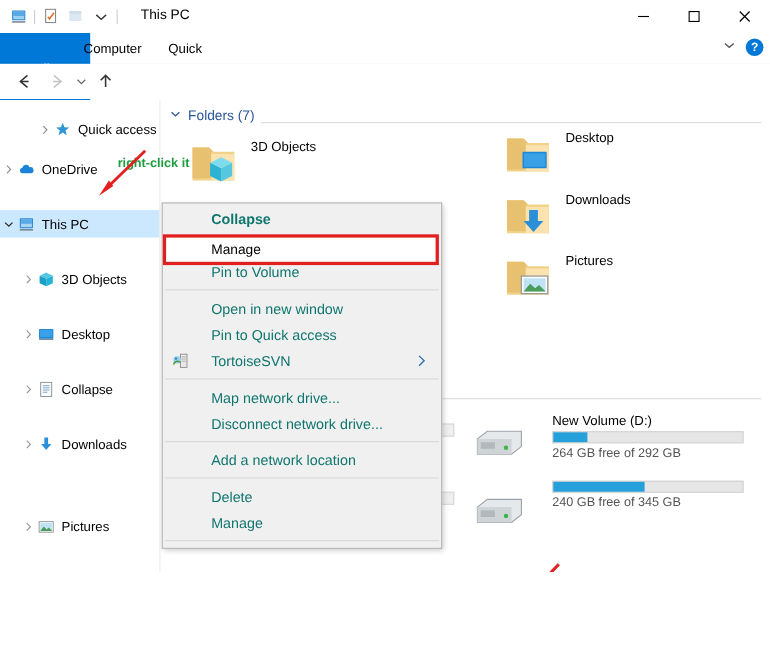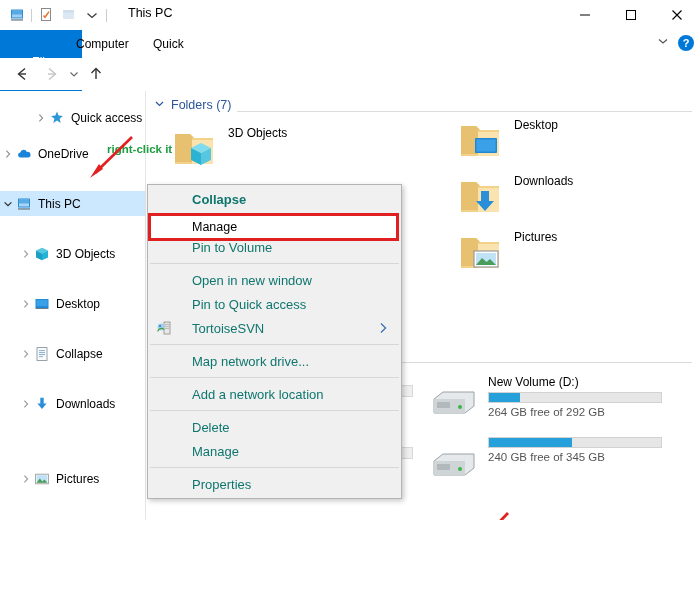--- a/index.html
+++ b/index.html
@@ -57,21 +57,21 @@
 
   
   .grouphdr{position:absolute;display:flex;align-items:flex-end;gap:6px;}
   .grouphdr .gtxt{font-size:12.5px;color:#2a5699;white-space:nowrap;}
   .gline{height:1px;background:#dcdcdc;}
   .tile{position:absolute;display:flex;align-items:flex-start;}
   .tile-ico{width:48px;height:48px;flex:0 0 48px;position:relative;}
   .tile-lbl{font-size:12px;color:#000;margin-left:10px;margin-top:2px;white-space:nowrap;}
   .drive-tile{position:absolute;display:flex;align-items:flex-start;}
   .drive-ico{width:48px;height:48px;flex:0 0 48px;position:relative;}
-  .drive-meta{margin-left:10px;}
+  .drive-meta{margin-left:24px;}
   .drive-name{font-size:12px;color:#000;white-space:nowrap;margin-bottom:3px;}
   .bar-outer{width:174px;height:11px;background:#e6e6e6;border:1px solid #d2d2d2;box-sizing:border-box;}
   .bar-fill{height:100%;background:#26a0da;}
   .drive-free{font-size:11.5px;color:#555;margin-top:3px;white-space:nowrap;}
   .ghost-box{position:absolute;width:26px;height:12px;background:#efefef;border:1px solid #d8d8d8;box-sizing:border-box;}
 
   
   .ctxmenu{position:absolute;left:147px;top:184px;width:253px;background:#f0f0f0;
            border:1px solid #b4b4b4;box-shadow:2px 2px 5px rgba(0,0,0,.22);z-index:40;padding:2px 0;}
   .mi{height:24px;display:flex;align-items:center;font-size:13px;color:#0f766e;padding-left:44px;position:relative;}
@@ -503,27 +503,27 @@
       </span>
       <span>TortoiseSVN</span>
       <span class="arrow">
         <svg width="11" height="12" viewBox="0 0 11 12">
             <path d="M3 1.5 L7.6 6 L3 10.5" stroke="#2f6fb0" stroke-width="1.2" fill="none"></path>
           </svg>
       </span>
     </div>
     <div class="msep"></div>
     <div class="mi">Map network drive...</div>
+    <div class="mi">Disconnect network drive...</div>
     <div class="msep"></div>
     <div class="mi">Add a network location</div>
     <div class="msep"></div>
     <div class="mi">Delete</div>
     <div class="mi">Manage</div>
     <div class="msep"></div>
-    <div class="mi">Properties</div>
   </div>
 
   <div class="hlrect">
     <span class="hltxt">Manage</span>
   </div>
 
   <div class="anno-text" style="left:107px;top:143px;">right-click it</div>
   <svg class="anno-svg" style="left:80px;top:133px;" width="60" height="48" viewBox="0 0 60 48">
     <path d="M52 4 L15 40" stroke="#e22020" stroke-width="2.6" fill="none"></path>
     <path d="M10 45 L23 36 L19 31 Z" fill="#e22020"></path>

